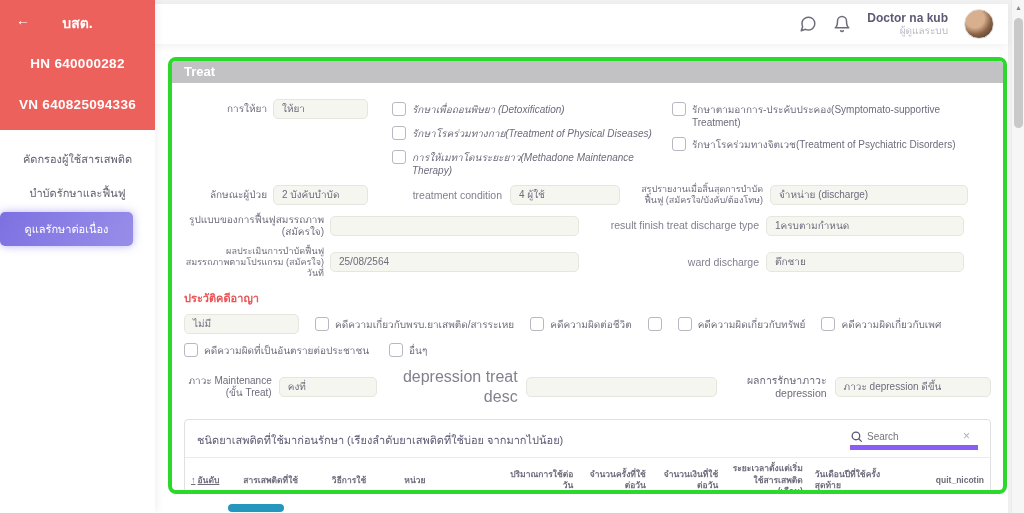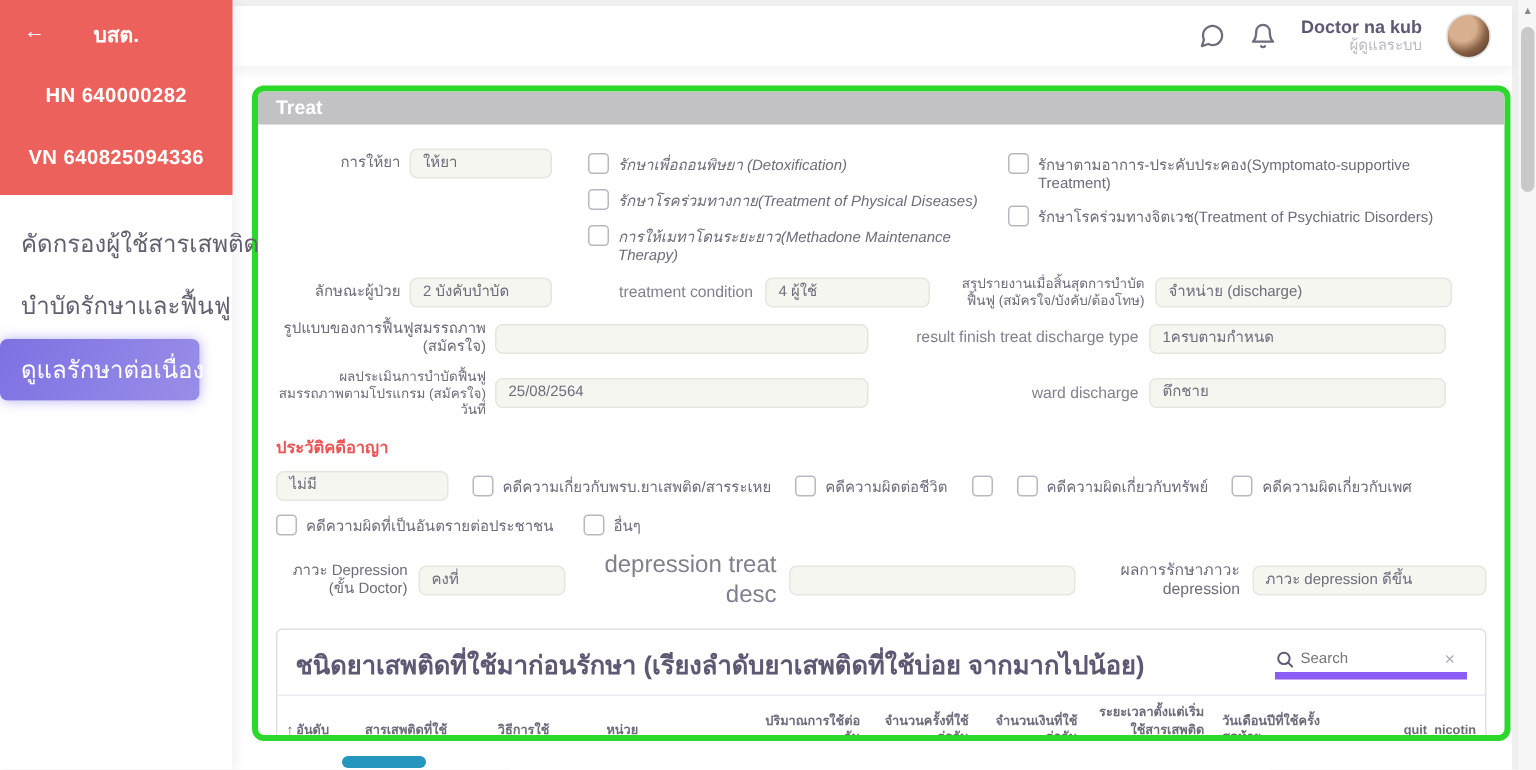--- a/index.html
+++ b/index.html
@@ -11,21 +11,21 @@
     color:#6e6b7b;
   }
   
   .sidebar { position:absolute; left:0; top:0; width:155px; height:513px; background:#fff;
              box-shadow:2px 0 8px rgba(0,0,0,.06); z-index:3; }
   .sb-head { background:#ec615c; color:#fff; padding:12px 10px 14px; }
   .sb-title-row { position:relative; text-align:center; font-weight:bold; font-size:14px; margin-bottom:10px; }
   .back { position:absolute; left:6px; top:0; cursor:pointer; font-size:14px; }
   .sb-hn, .sb-vn { text-align:center; font-weight:bold; font-size:13.5px; line-height:1.55; letter-spacing:.3px;margin-top:20px; }
   .sb-menu { padding:12px 0 0 0; }
-  .sb-item { font-size:16px; color:#625f6e; padding:8px 14px; cursor:pointer; white-space:nowrap;text-align:center; }
+  .sb-item { font-size:11px; color:#625f6e; padding:8px 14px; cursor:pointer; white-space:nowrap;text-align:center; }
   .sb-item.active {
     background:linear-gradient(118deg,#7d71e2,#988ee8);
     color:#fff; border-radius:5px; margin:2px 22px 2px 0;
     box-shadow:0 0 8px rgba(115,103,240,.5);
   }
   
   .topbar { position:absolute; left:155px; top:4px; width:853px; height:40px; background:#fff;
             box-shadow:0 3px 8px rgba(0,0,0,.05); display:flex; align-items:center;
             justify-content:flex-end; padding-right:14px; gap:16px; z-index:2; }
   .tb-icon { width:18px; height:18px; color:#6e6b7b; cursor:pointer; }
@@ -47,21 +47,21 @@
            line-height:18px; font-size:10px; color:#6e6b7b; padding:0 8px; overflow:hidden; white-space:nowrap; }
   .row { display:flex; align-items:center; }
   .row.top { align-items:flex-start; }
   .cb-item { display:flex; align-items:flex-start; gap:6px; font-size:10px; color:#6e6b7b; cursor:pointer; }
   .cb { width:14px; height:14px; border:1px solid #b9b7c2; border-radius:3px; background:#fff; flex:0 0 14px; }
   .cb-col { display:flex; flex-direction:column; gap:9px; padding-top:3px; }
   .red-title { color:#ea5455; font-weight:bold; font-size:11px; margin:10px 0 7px 0; }
   
   .tbl-card { margin-top:12px; border:1px solid #e0dfe4; border-radius:4px; height:172px; overflow:hidden; }
   .tbl-top { display:flex; justify-content:space-between; align-items:center; padding:9px 12px 7px; }
-  .tbl-title { font-size:17px; font-weight:bold; color:#5e5873; }
+  .tbl-title { font-size:11px; font-weight:normal; color:#5e5873; }
   .search-wrap { display:flex; align-items:center; gap:4px; border-bottom:5px solid #8b5cf6; padding-bottom:2px; width:128px; }
   .search-wrap input { border:none; outline:none; font-size:10px; width:92px; color:#6e6b7b; background:transparent; }
   .search-x { color:#b0aeb8; font-size:12px; cursor:pointer; }
   table { width:100%; border-collapse:collapse; table-layout:fixed; }
   th { font-size:8.5px; color:#6e6b7b; font-weight:bold; border-top:1px solid #ebe9f1; border-bottom:1px solid #ebe9f1;
        padding:5px 6px; text-align:left; vertical-align:middle; line-height:1.35; }
   th.num, td.num { text-align:right; }
   .sort-ic { font-size:9px; margin-right:2px; color:#6e6b7b; }
   
   .vscroll { position:absolute; right:0; top:0; width:13px; height:513px; background:#f6f6f6; border-left:1px solid #ebebeb; z-index:5; }
@@ -194,21 +194,21 @@
         <span class="cb"></span>
         <span>คดีความผิดที่เป็นอันตรายต่อประชาชน</span>
       </label>
       <label class="cb-item" style="margin-left:20px;">
         <span class="cb"></span>
         <span>อื่นๆ</span>
       </label>
     </div>
 
     <div class="row" style="margin-top:9px;">
-      <div class="lbl" style="width:90px;">ภาวะ Depression (ขั้น Doctor)</div>
+      <div class="lbl" style="width:90px;">ภาวะ Maintenance (ขั้น Treat)</div>
       <div class="field" style="width:100px; margin-left:7px;">คงที่</div>
       <div class="lbl" style="width:118px; margin-left:26px; font-size:16px; color:#82808f;">depression treat desc</div>
       <div class="field" style="width:196px; margin-left:8px;"></div>
       <div class="lbl" style="width:100px; margin-left:12px; font-size:10.5px;">ผลการรักษาภาวะ depression</div>
       <div class="field" style="width:160px; margin-left:8px;">ภาวะ depression ดีขึ้น</div>
     </div>
 
     <div class="tbl-card">
       <div class="tbl-top">
         <div class="tbl-title">ชนิดยาเสพติดที่ใช้มาก่อนรักษา (เรียงลำดับยาเสพติดที่ใช้บ่อย จากมากไปน้อย)</div>

